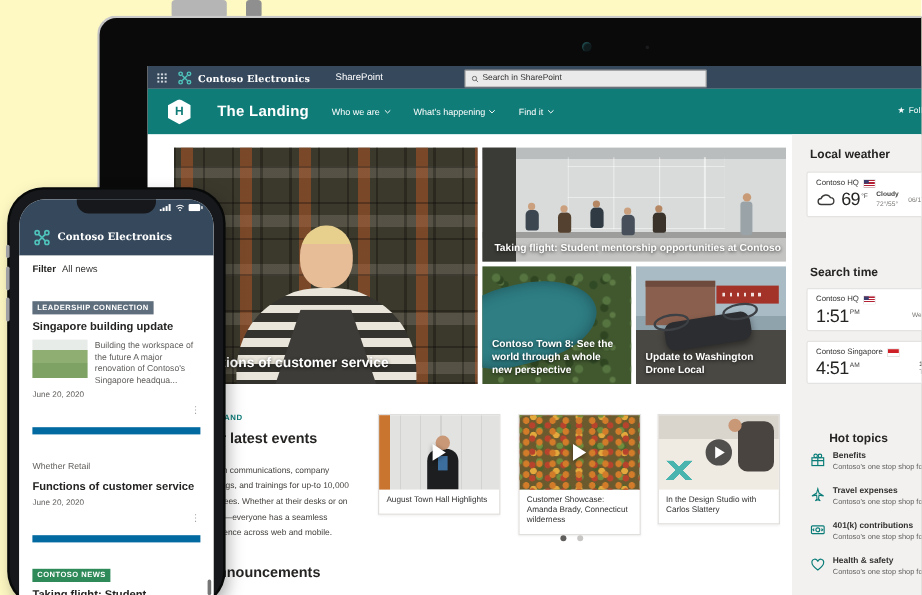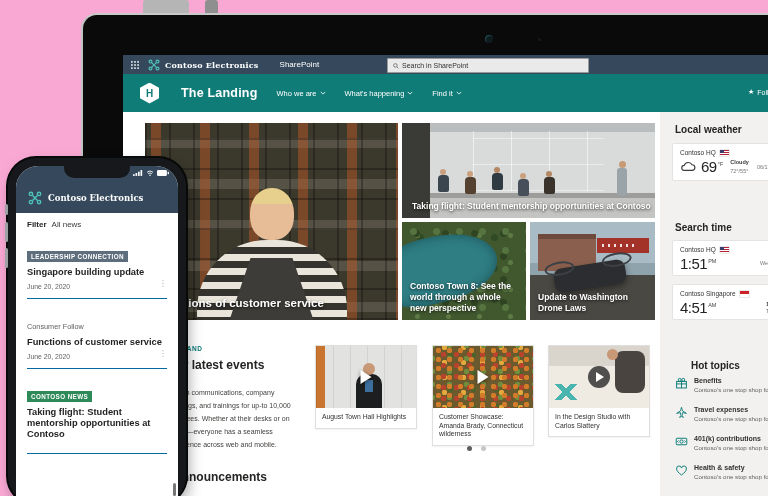--- a/index.html
+++ b/index.html
@@ -1,17 +1,17 @@
 <!DOCTYPE html>
 <html><head>
 <meta charset="utf-8">
 <style>
   html,body{margin:0;padding:0;background:#fff;}
   body{width:768px;height:496px;overflow:hidden;font-family:"Liberation Sans",sans-serif;-webkit-font-smoothing:antialiased;}
-  .stage{position:relative;width:768px;height:496px;overflow:hidden;background:#f9a8d4;}
+  .stage{position:relative;width:768px;height:496px;overflow:hidden;background:#fef9c3;}
   .abs{position:absolute;}
 
   
   .dev-tab1{left:143px;top:0;width:46px;height:15px;background:#b5b5b5;border-radius:3px;}
   .dev-tab2{left:205px;top:0;width:13px;height:15px;background:#8f8f8f;border-radius:3px;}
 
   
   .laptop{left:81px;top:13px;width:700px;height:520px;background:#0a0a0b;border-top-left-radius:16px;
           border-top:2px solid #c9c9c9;border-left:2px solid #c2c2c2;z-index:2;}
   .camera{left:402px;top:20px;width:8px;height:8px;border-radius:50%;background:#101b1d;box-shadow:inset 1px 1px 1px #1f4a4d;}
@@ -146,21 +146,21 @@
   .pbtn3{top:90px;height:20px;}
   .phone-screen{position:absolute;left:8px;right:8px;top:8px;bottom:-8px;background:#fff;border-radius:22px 22px 0 0;overflow:hidden;}
   .phone-head{position:relative;height:47px;background:#36495c;}
   .notch{position:absolute;left:50%;top:0;transform:translateX(-50%);width:66px;height:12px;background:#17181b;border-radius:0 0 10px 10px;}
   .pstatus{position:absolute;right:9px;top:4px;display:flex;align-items:center;gap:3px;}
   .pbrand{position:absolute;left:12px;bottom:8px;display:flex;align-items:center;gap:6px;color:#fff;}
   .pbrand .txt{font-family:"DejaVu Serif",serif;font-weight:bold;font-size:8.5px;}
   .phone-body{position:absolute;left:0;right:0;top:47px;bottom:0;background:#fff;}
   .filter-row{margin:7px 11px 9px;font-size:8px;color:#3b3a39;}
   .filter-row b{color:#252423;margin-right:5px;}
-  .article{position:relative;margin:16px 11px;padding-bottom:8px;border-bottom:1px solid #0369a1;margin-bottom:8px;}
+  .article{position:relative;margin:16px 11px;padding-bottom:23px;border-bottom:6px solid #0369a1;margin-bottom:8px;}
   .badge{display:inline-block;color:#fff;font-size:6.3px;font-weight:bold;letter-spacing:.4px;padding:2px 4px;}
   .badge.slate{background:#5f6e7d;}
   .badge.green{background:#2f8a5a;}
   .cat{font-size:7.3px;color:#605e5c;}
   .a-title{margin:4px 0 5px;font-size:9.3px;line-height:11px;font-weight:bold;color:#252423;}
   .a-row{display:flex;gap:6px;}
   .thumb{flex:0 0 46px;}
   .a-body{flex:1;font-size:7.2px;line-height:9.5px;color:#605e5c;}
   .a-date{margin-top:5px;font-size:6.8px;color:#605e5c;}
   .a-more{position:absolute;right:0;bottom:10px;font-size:8px;color:#a19f9d;cursor:pointer;}
@@ -258,21 +258,21 @@
             <div class="tile-cap">Taking flight: Student mentorship opportunities at Contoso</div>
           </div>
           <div class="abs tile t-bl">
             <div class="lake"></div>
             <div class="tile-cap">Contoso Town 8: See the world through a whole new perspective</div>
           </div>
           <div class="abs tile t-br">
             <div class="bldg"></div>
             <div class="mkt-sign"></div>
             <div class="drone"></div>
-            <div class="tile-cap">Update to Washington Drone Laws</div>
+            <div class="tile-cap">Update to Washington Drone Local</div>
           </div>
 
           <div class="abs ev-eyebrow">LIVE AND ON-DEMAND</div>
           <div class="abs ev-title">Our latest events</div>
           <div class="abs ev-desc">Stream communications, company meetings, and trainings for up-to 10,000 attendees. Whether at their desks or on the go—everyone has a seamless experience across web and mobile.</div>
 
           <div class="abs ev-card ev1">
             <div class="img art-studio">
               <div class="anchor"></div>
               <div class="play"></div>
@@ -449,26 +449,30 @@
       </div>
 
       <div class="phone-body">
         <div class="filter-row">
           <b>Filter</b><span>All news</span>
         </div>
 
         <div class="article">
           <span class="badge slate">LEADERSHIP CONNECTION</span>
           <div class="a-title">Singapore building update</div>
+          <div class="a-row">
+            <div class="thumb th1"></div>
+            <div class="a-body">Building the workspace of the future A major renovation of Contoso's Singapore headqua...</div>
+          </div>
           <div class="a-date">June 20, 2020</div>
           <div class="a-more">⋮</div>
         </div>
 
         <div class="article">
-          <span class="cat">Consumer Follow</span>
+          <span class="cat">Whether Retail</span>
           <div class="a-title">Functions of customer service</div>
           <div class="a-date">June 20, 2020</div>
           <div class="a-more">⋮</div>
         </div>
 
         <div class="article">
           <span class="badge green">CONTOSO NEWS</span>
           <div class="a-title">Taking flight: Student mentorship opportunities at Contoso</div>
           
           

